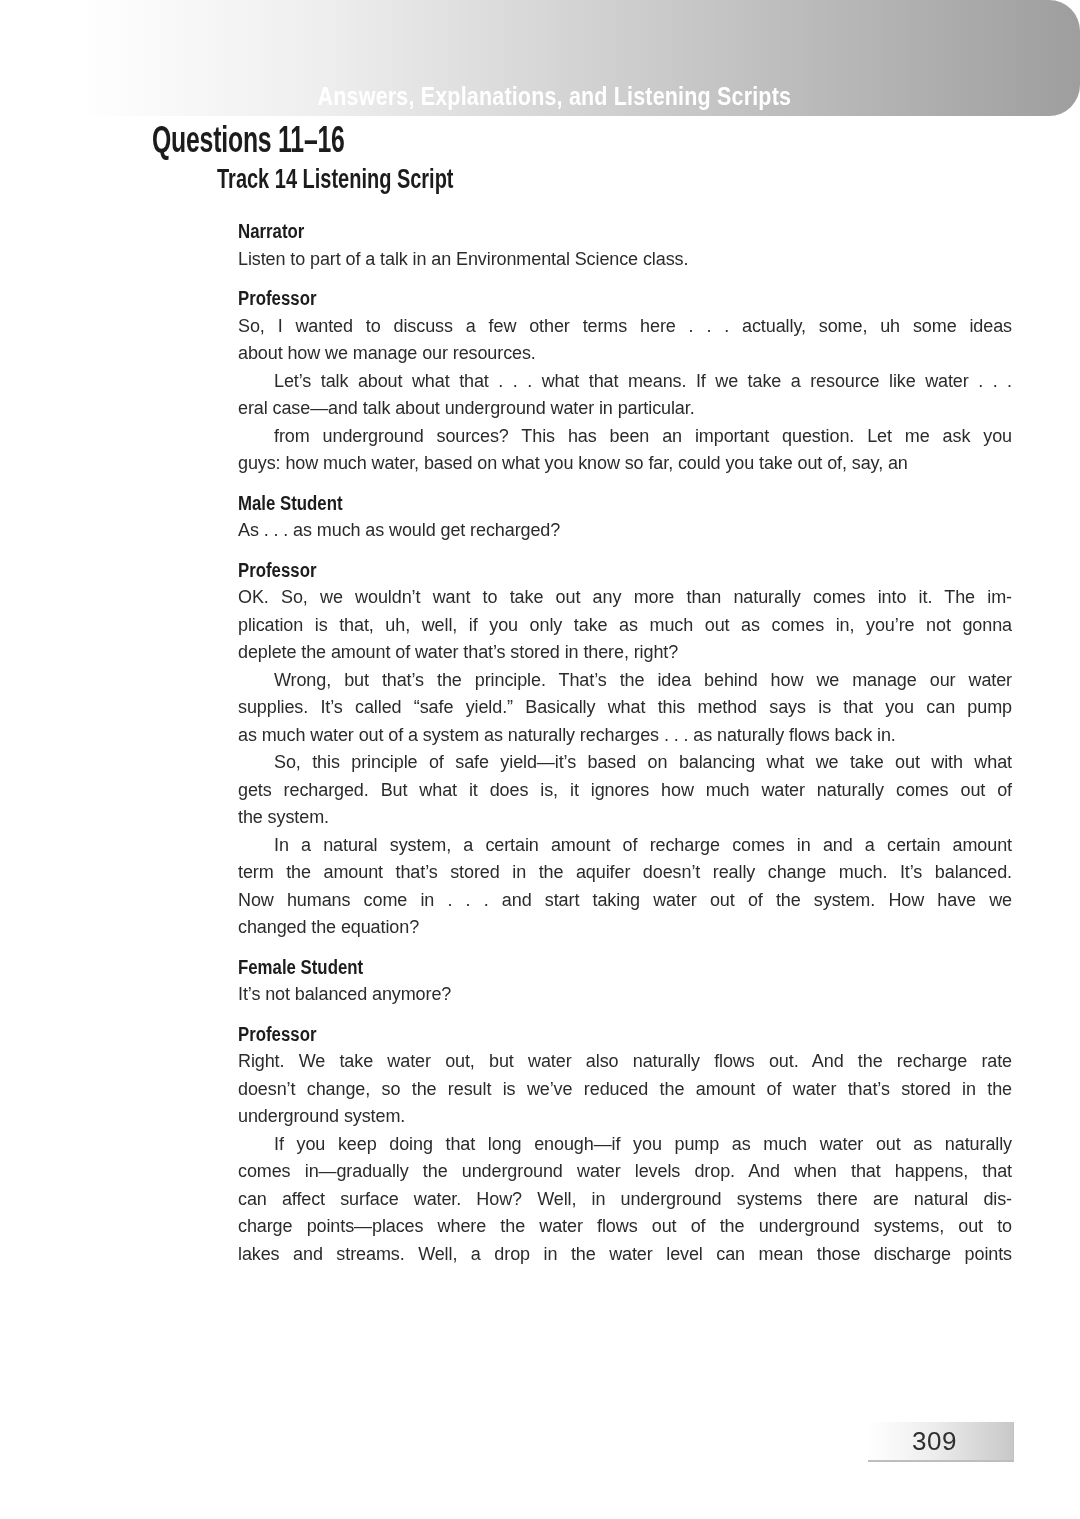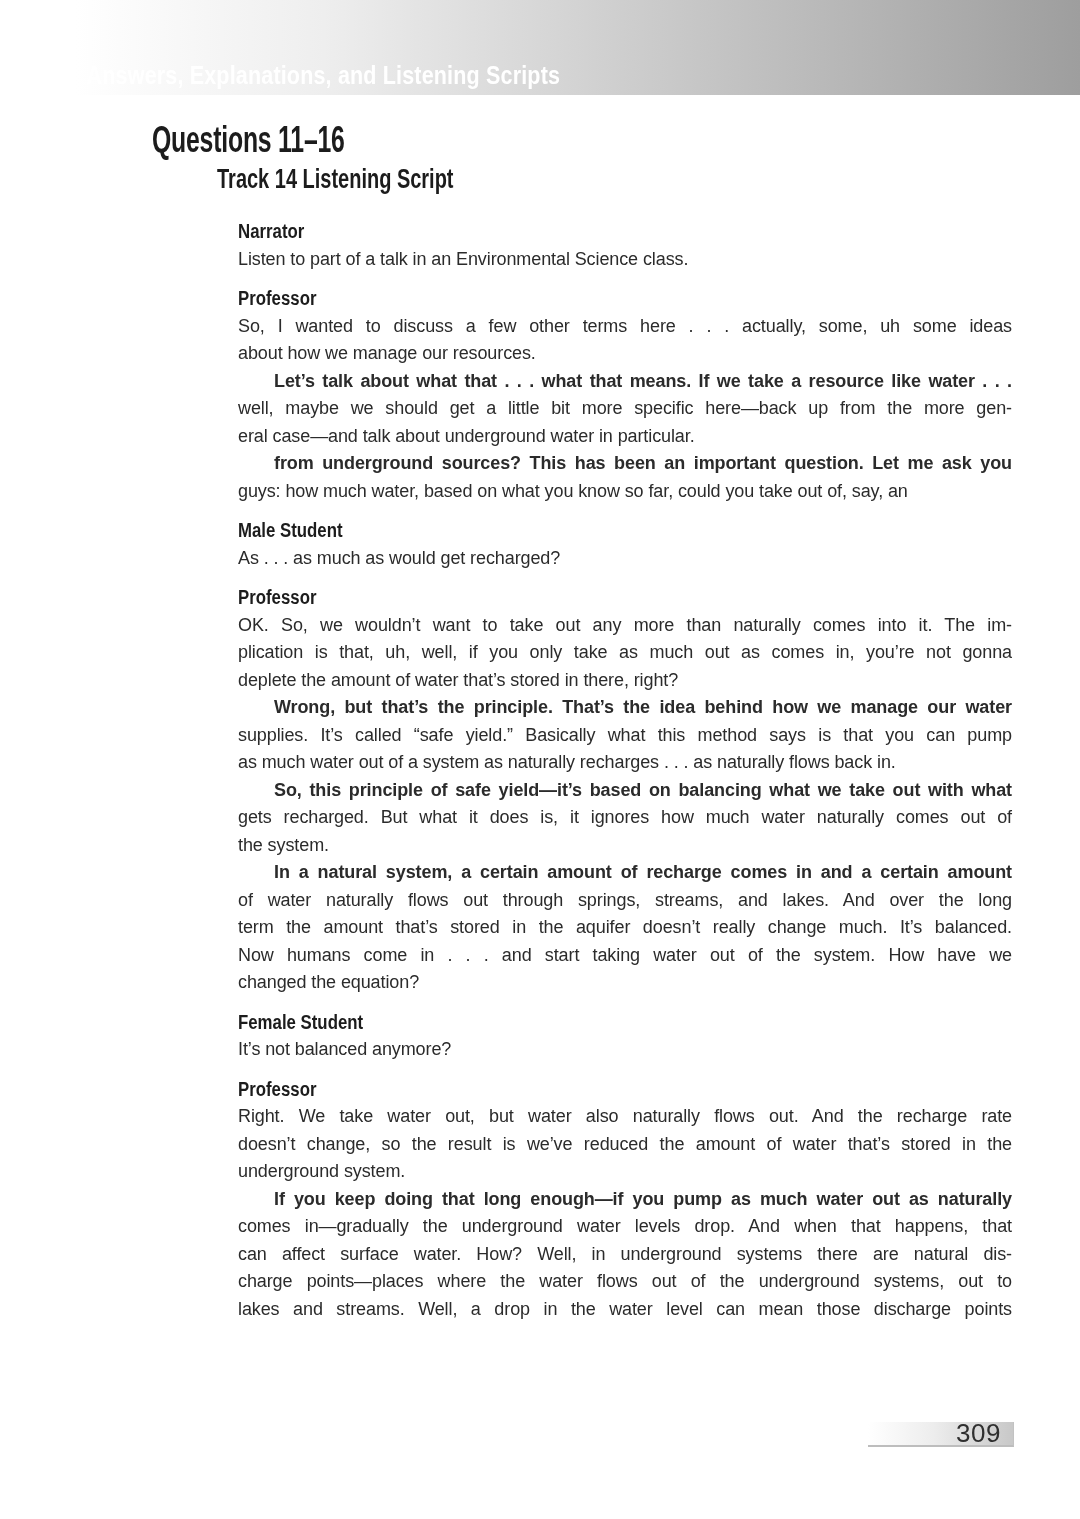--- a/index.html
+++ b/index.html
@@ -9,25 +9,26 @@
     height: 1519px;
     background: #ffffff;
     font-family: "Liberation Sans", "DejaVu Sans", sans-serif;
     overflow: hidden;
   }
 
   
   .topbar {
     position: absolute;
     top: 0; left: 0;
-    width: 1080px; height: 95px;
+    width: 1080px; height: 116px;
     background: linear-gradient(90deg, #ffffff 0%, #ffffff 7%, #eeeeee 30%, #c9c9c9 62%, #9e9e9e 100%);
     display: flex;
     align-items: flex-end;
-    justify-content: flex-start;
+    justify-content: center;
+    border-radius: 31px;
   }
   .topbar-title {
     color: #ffffff;
     font-weight: bold;
     font-size: 25px;
     line-height: 25px;
     padding: 0 68px 7px 0;
     transform: scaleX(0.86);
     transform-origin: 100% 50%;
     white-space: nowrap;
@@ -82,34 +83,34 @@
     font-size: 18px;
     line-height: 27.5px;
     color: #2b2b2b;
     letter-spacing: -0.1px;
     text-align: justify;
     text-align-last: justify;
     text-justify: inter-word;
   }
   .para .jline:last-child { text-align-last: left; }
   .para.continues .jline:last-child { text-align-last: justify; }
-  .para.indent .jline:first-child { text-indent: 36px; font-weight: bold; }
+  .para.indent .jline:first-child { text-indent: 36px; }
 
   
   .pagenum-bar {
     position: absolute;
     top: 1422px; left: 868px;
-    width: 146px; height: 25px;
+    width: 146px; height: 40px;
     background: linear-gradient(90deg, #ffffff 0%, #ededed 45%, #c8c8c8 100%);
     border-bottom: 2px solid #bdbdbd;
     border-right: 1px solid #c2c2c2;
     box-sizing: border-box;
     display: flex;
     align-items: center;
-    justify-content: flex-end;
+    justify-content: center;
   }
   .pagenum {
     font-size: 26px;
     color: #2f2f2f;
     padding-right: 12px;
     letter-spacing: 0.5px;
   }
 </style>
 </head>
 <body>
@@ -132,21 +133,20 @@
         </div>
       </section>
       <section class="block">
         <h3 class="speaker">Professor</h3>
         <div class="para">
           <div class="jline">So, I wanted to discuss a few other terms here . . . actually, some, uh some ideas</div>
           <div class="jline">about how we manage our resources.</div>
         </div>
         <div class="para indent">
           <div class="jline">Let’s talk about what that . . . what that means. If we take a resource like water . . .</div>
-          <div class="jline">well, maybe we should get a little bit more specific here—back up from the more gen-</div>
           <div class="jline">eral case—and talk about underground water in particular.</div>
         </div>
         <div class="para indent">
           <div class="jline">from underground sources? This has been an important question. Let me ask you</div>
           <div class="jline">guys: how much water, based on what you know so far, could you take out of, say, an</div>
         </div>
       </section>
       <section class="block">
         <h3 class="speaker">Male Student</h3>
         <div class="para">
@@ -165,21 +165,20 @@
           <div class="jline">supplies. It’s called “safe yield.” Basically what this method says is that you can pump</div>
           <div class="jline">as much water out of a system as naturally recharges . . . as naturally flows back in.</div>
         </div>
         <div class="para indent">
           <div class="jline">So, this principle of safe yield—it’s based on balancing what we take out with what</div>
           <div class="jline">gets recharged. But what it does is, it ignores how much water naturally comes out of</div>
           <div class="jline">the system.</div>
         </div>
         <div class="para indent">
           <div class="jline">In a natural system, a certain amount of recharge comes in and a certain amount</div>
-          <div class="jline">of water naturally flows out through springs, streams, and lakes. And over the long</div>
           <div class="jline">term the amount that’s stored in the aquifer doesn’t really change much. It’s balanced.</div>
           <div class="jline">Now humans come in . . . and start taking water out of the system. How have we</div>
           <div class="jline">changed the equation?</div>
         </div>
       </section>
       <section class="block">
         <h3 class="speaker">Female Student</h3>
         <div class="para">
           <div class="jline">It’s not balanced anymore?</div>
         </div>

